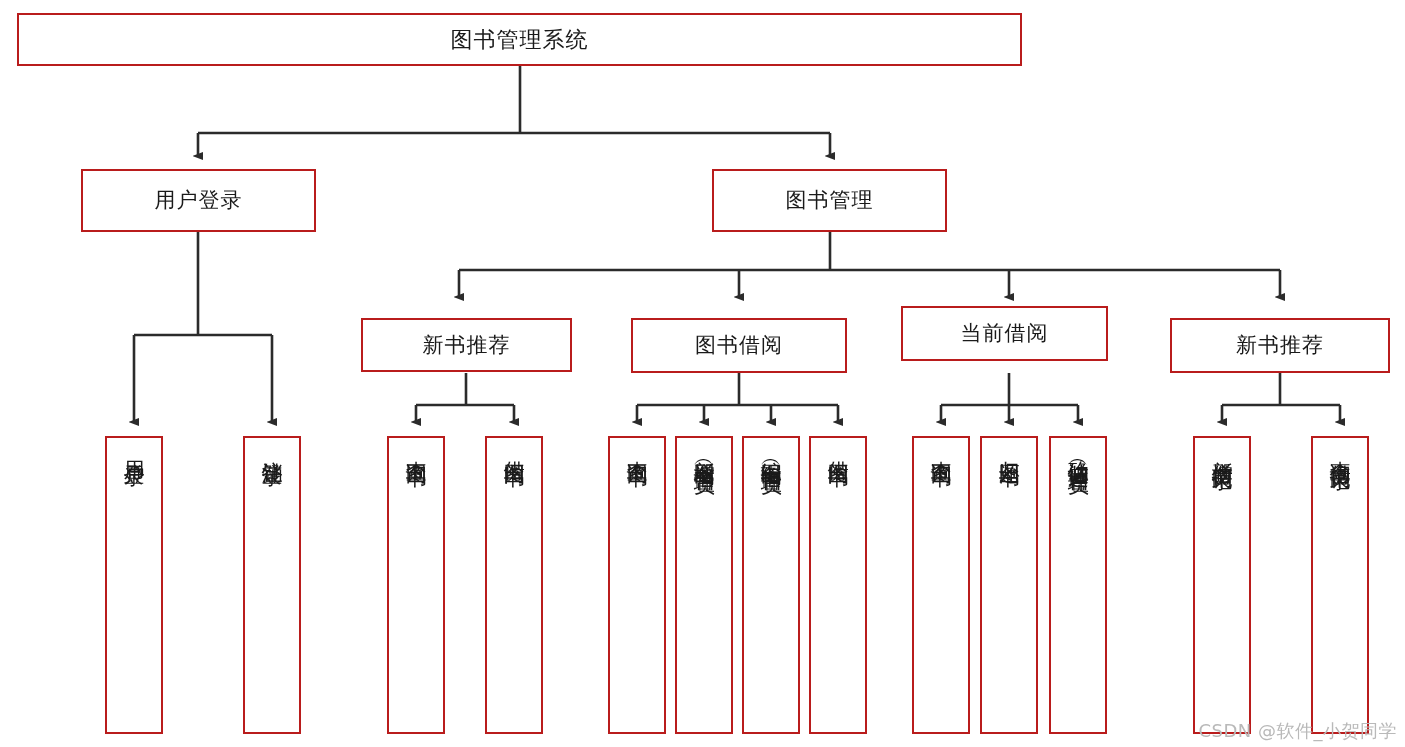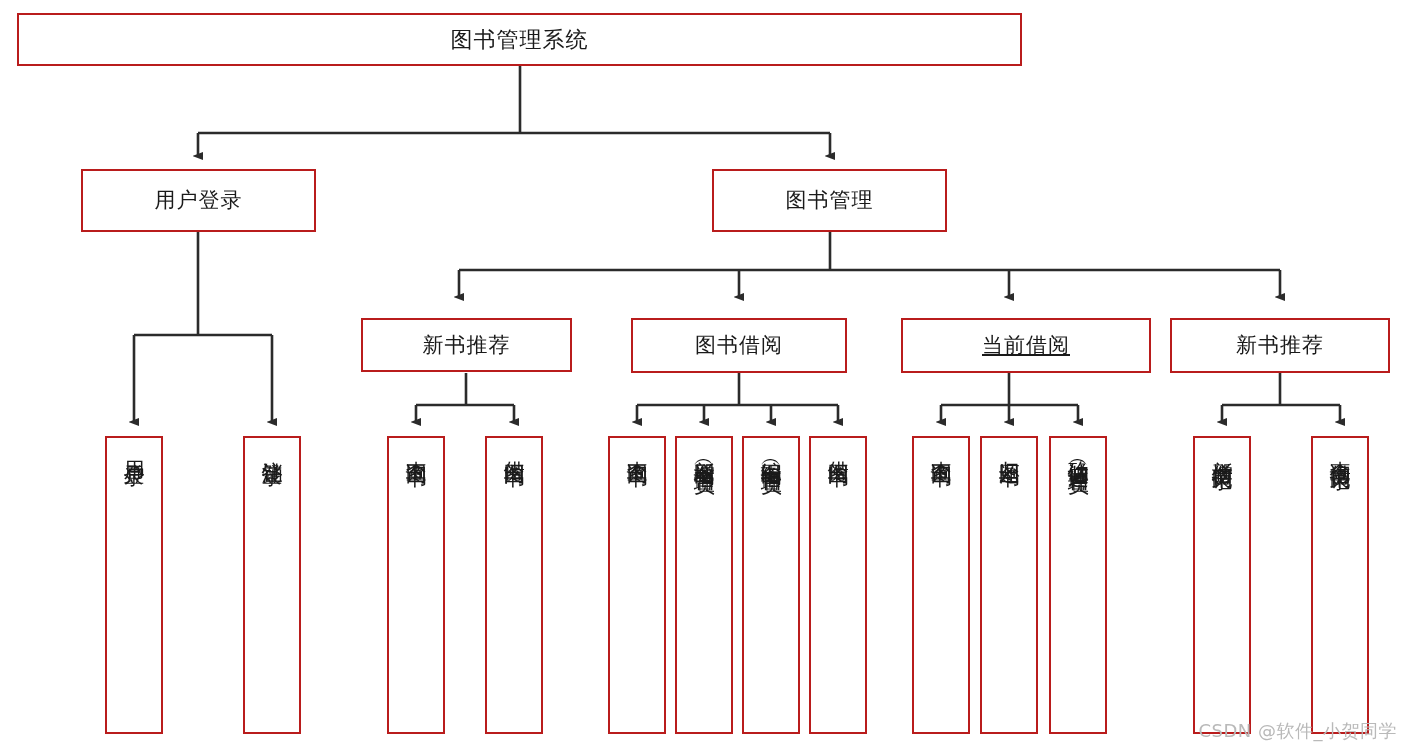--- a/index.html
+++ b/index.html
@@ -137,21 +137,21 @@
   <div class="node horizontal" style="left:712px; top:169px; width:235px; height:63px;">
     <span class="label">图书管理</span>
   </div>
 
   <div class="node horizontal" style="left:361px; top:318px; width:211px; height:54px;">
     <span class="label">新书推荐</span>
   </div>
   <div class="node horizontal" style="left:631px; top:318px; width:216px; height:55px;">
     <span class="label">图书借阅</span>
   </div>
-  <div class="node horizontal" style="left:901px; top:318px; width:250px; height:55px;text-decoration:underline;">
+  <div class="node horizontal" style="left:901px; top:306px; width:207px; height:55px;">
     <span class="label">当前借阅</span>
   </div>
   <div class="node horizontal" style="left:1170px; top:318px; width:220px; height:55px;">
     <span class="label">新书推荐</span>
   </div>
 
   <div class="node vertical" style="left:105px; top:436px; width:58px; height:298px;">
     <span class="label">用户登录</span>
   </div>
   <div class="node vertical" style="left:243px; top:436px; width:58px; height:298px;">

